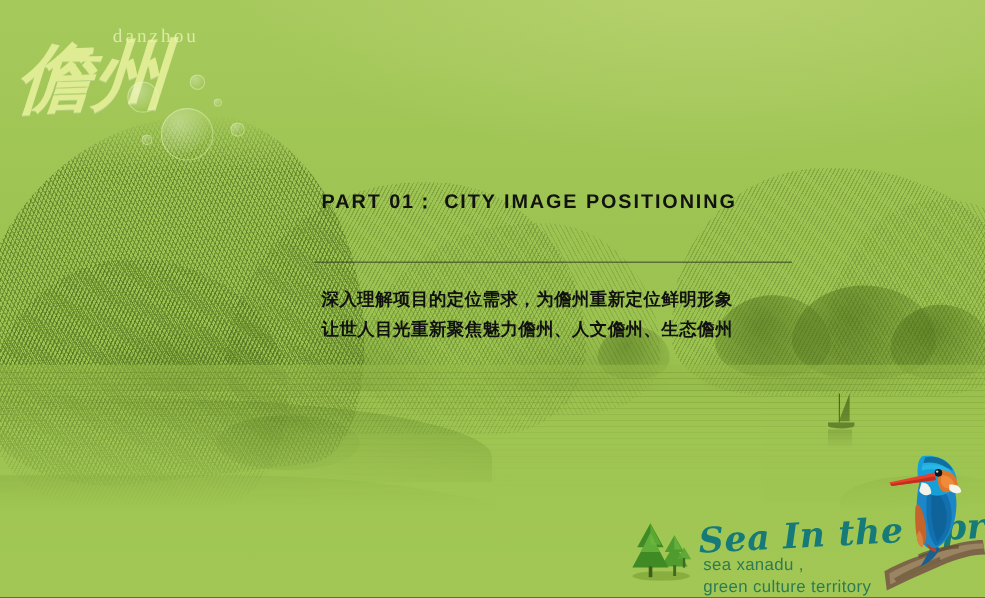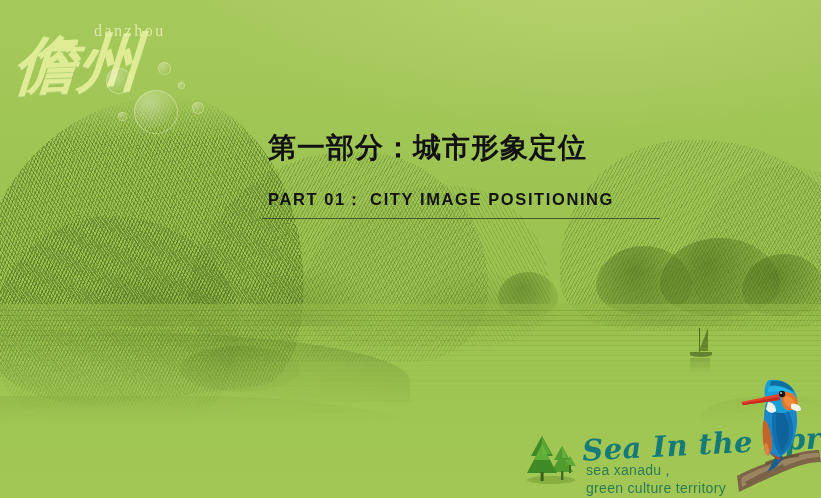--- a/index.html
+++ b/index.html
@@ -262,26 +262,29 @@
     <div class="logo-en">danzhou</div>
     <div class="bub b1"></div>
     <div class="bub b2"></div>
     <div class="bub b3"></div>
     <div class="bub b4"></div>
     <div class="bub b5"></div>
     <div class="bub b6"></div>
   </div>
 
   <div class="headline">
-    <div class="h-cn">第一部分：城市形象定位</div>
     <div class="h-en">PART 01：  CITY IMAGE POSITIONING</div>
   </div>
 
   <div class="rule"></div>
 
+  <div class="subs">
+    <div class="sub-line">深入理解项目的定位需求，为儋州重新定位鲜明形象</div>
+    <div class="sub-line">让世人目光重新聚焦魅力儋州、人文儋州、生态儋州</div>
+  </div>
 
   <div class="brand">
     <svg class="trees" viewBox="0 0 56 52">
       <ellipse cx="27" cy="48" rx="24" ry="4" fill="rgba(90,130,30,.35)"></ellipse>
       <path d="M38 14 L46 28 L42 28 L49 40 L27 40 L34 28 L30 28 Z" fill="#4f9b2e"></path>
       <path d="M38 14 L44 26 L38 26 Z" fill="#62b03a"></path>
       <rect x="37" y="39" width="2.4" height="9" fill="#3e6b1f"></rect>
       <path d="M18 4 L29 24 L24 24 L33 41 L3 41 L12 24 L7 24 Z" fill="#3f8a25"></path>
       <path d="M18 4 L27 22 L18 22 Z" fill="#5aa832"></path>
       <path d="M18 12 L26 28 L10 28 Z" fill="#6cba40" opacity=".75"></path>

